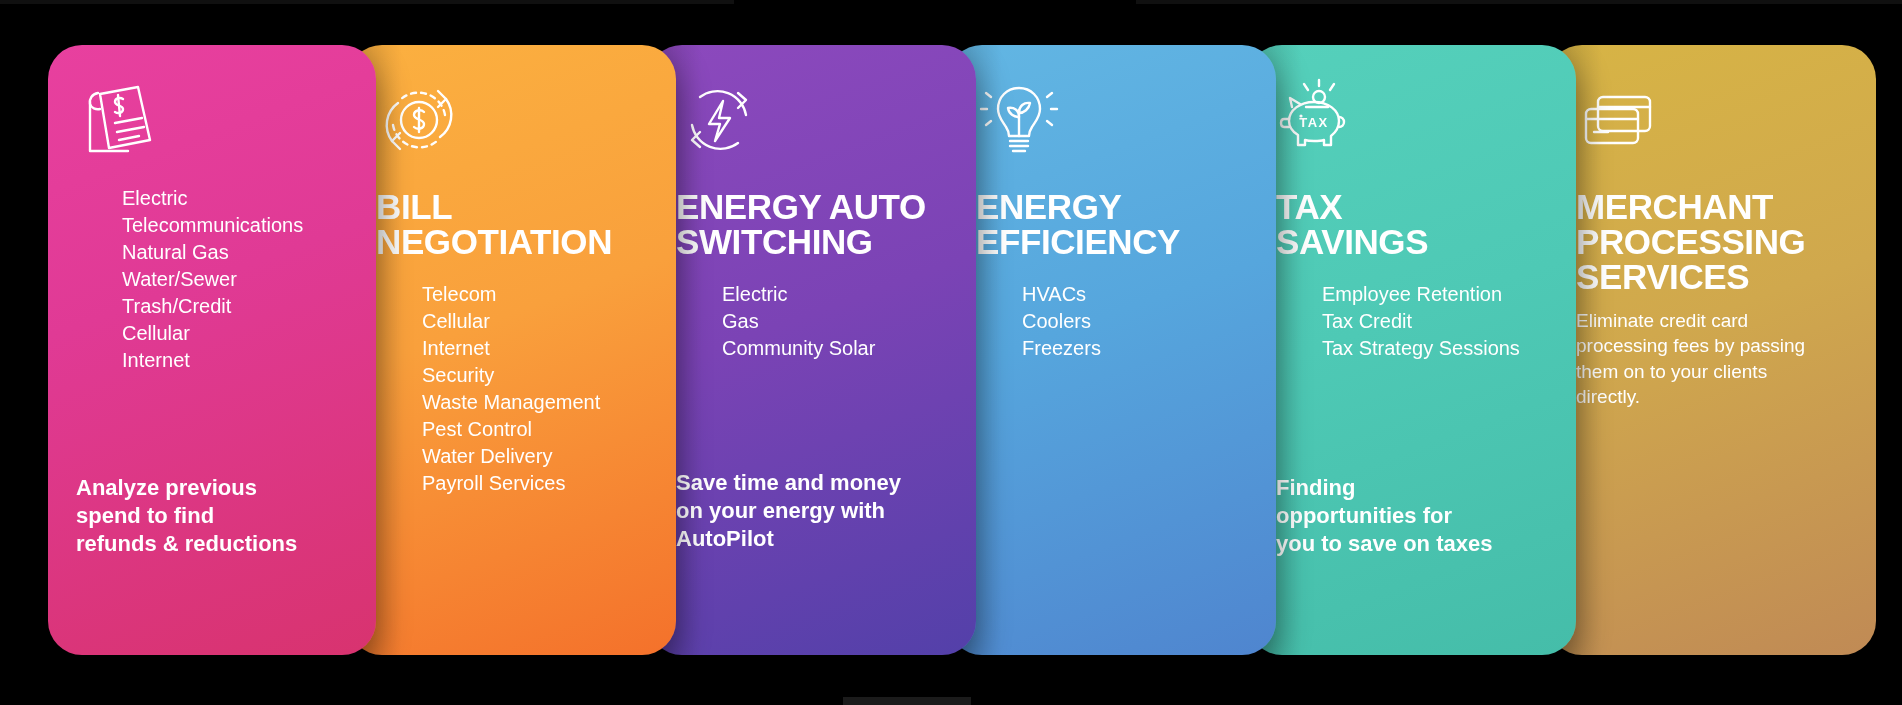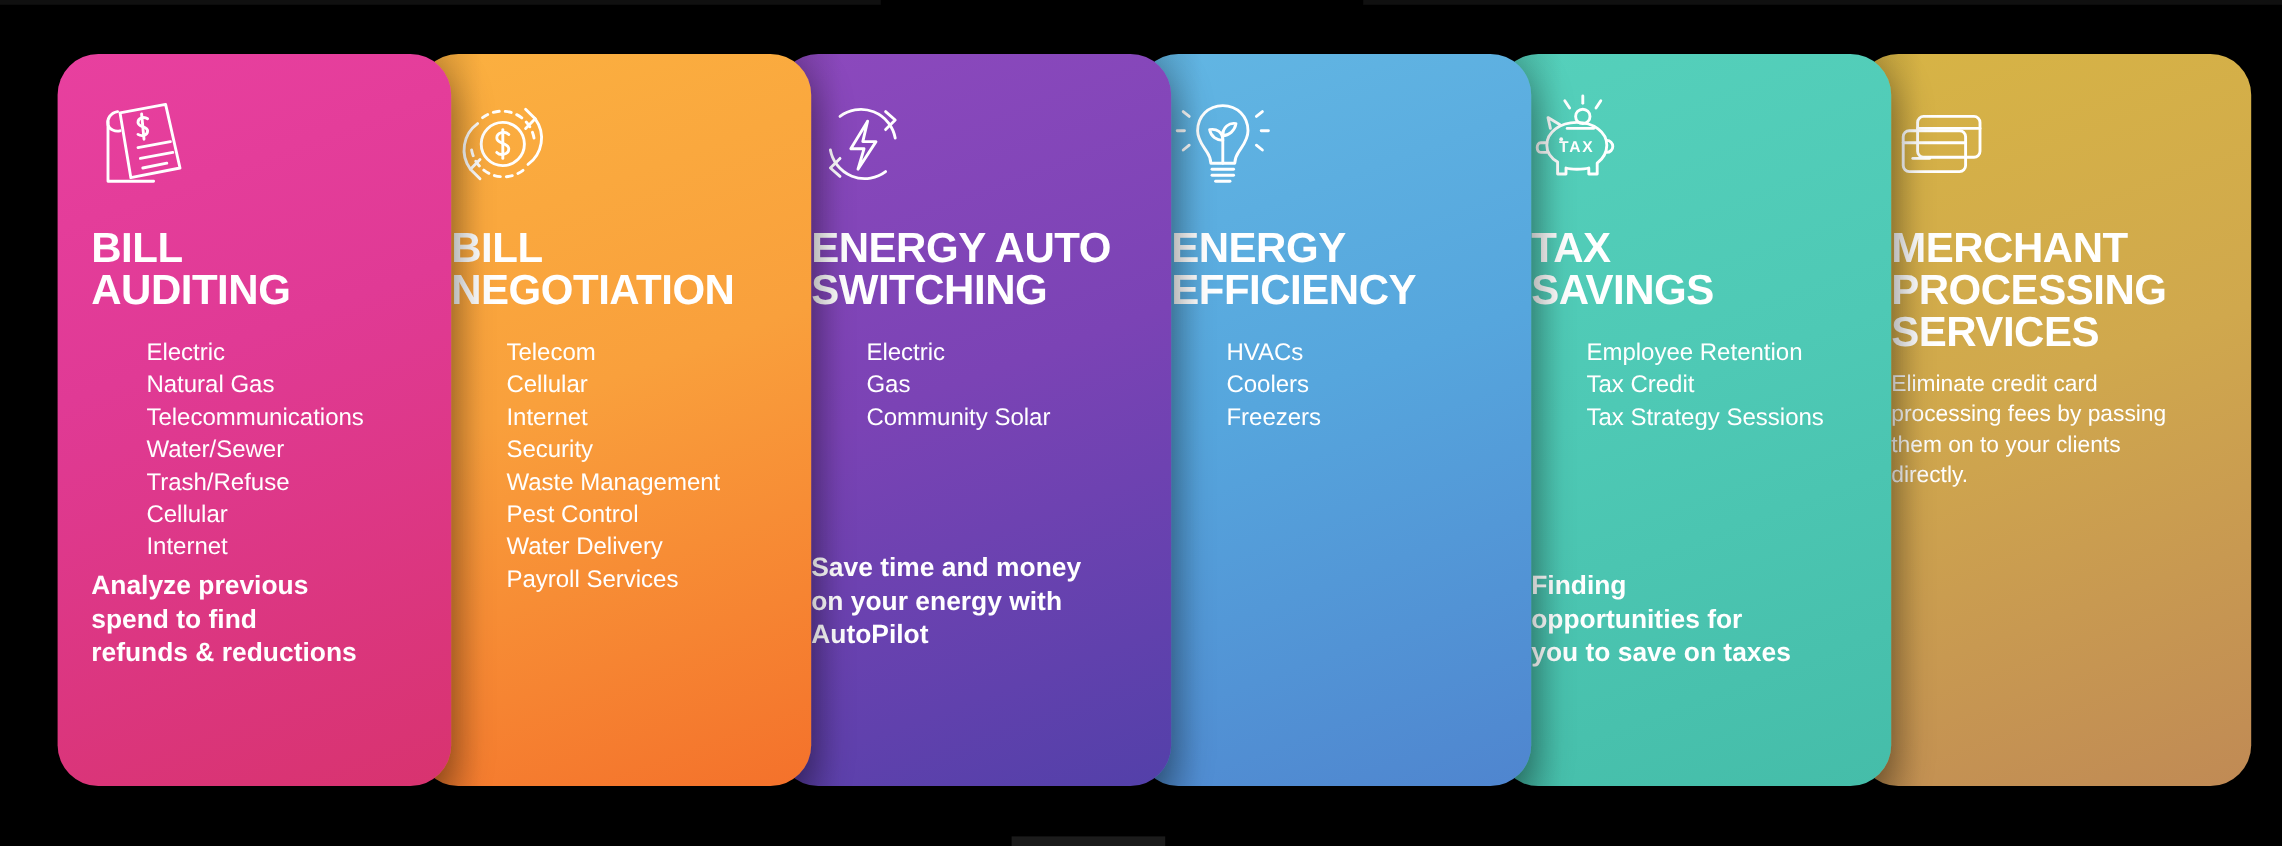--- a/index.html
+++ b/index.html
@@ -70,21 +70,21 @@
 
   .tag{
     position:absolute;
     left:28px;right:22px;
     font-size:22px;
     line-height:1.28;
     font-weight:700;
     white-space:pre-line;
   }
   .tag-b485{bottom:97px;}
-  .tag-b470{bottom:112px;}
+  .tag-b470{bottom:102px;}
   .tag-b460{bottom:125px;}
 
   
   .notch{
     position:absolute;left:843px;bottom:0;width:128px;height:8px;
     background:#1b1b1b;z-index:99;
   }
   .topnotch-l{position:absolute;left:0;top:0;width:734px;height:4px;background:#101010;z-index:99;}
   .topnotch-r{position:absolute;left:1136px;top:0;width:766px;height:4px;background:#101010;z-index:99;}
 </style>
@@ -102,28 +102,26 @@
         <path d="M14 24 L14 74 L52 74"></path>
         <path d="M24 17 L62 10 L74 63 L33 71 Z"></path>
         <path d="M22 16 C16 17 13 22 14 27 C15 31 20 33 24 32"></path>
         <path d="M39 46 L66 41"></path>
         <path d="M41 55 L68 50"></path>
         <path d="M43 63 L63 59"></path>
         <path d="M47 22 C44 20 39 21 39 25 C39 29 47 28 47 32 C47 36 42 37 39 35"></path>
         <path d="M42 18 L44 39"></path>
       </svg>
     </span>
-    <div class="title">BILL
-AUDITING</div>
     <div class="list">
       <div>Electric</div>
+      <div>Telecommunications</div>
       <div>Natural Gas</div>
-      <div>Telecommunications</div>
       <div>Water/Sewer</div>
-      <div>Trash/Refuse</div>
+      <div>Trash/Credit</div>
       <div>Cellular</div>
       <div>Internet</div>
     </div>
     <div class="tag tag-b485">Analyze previous
 spend to find
 refunds &amp; reductions</div>
   </div>
 
   <div class="card c2">
     <span class="icon">

